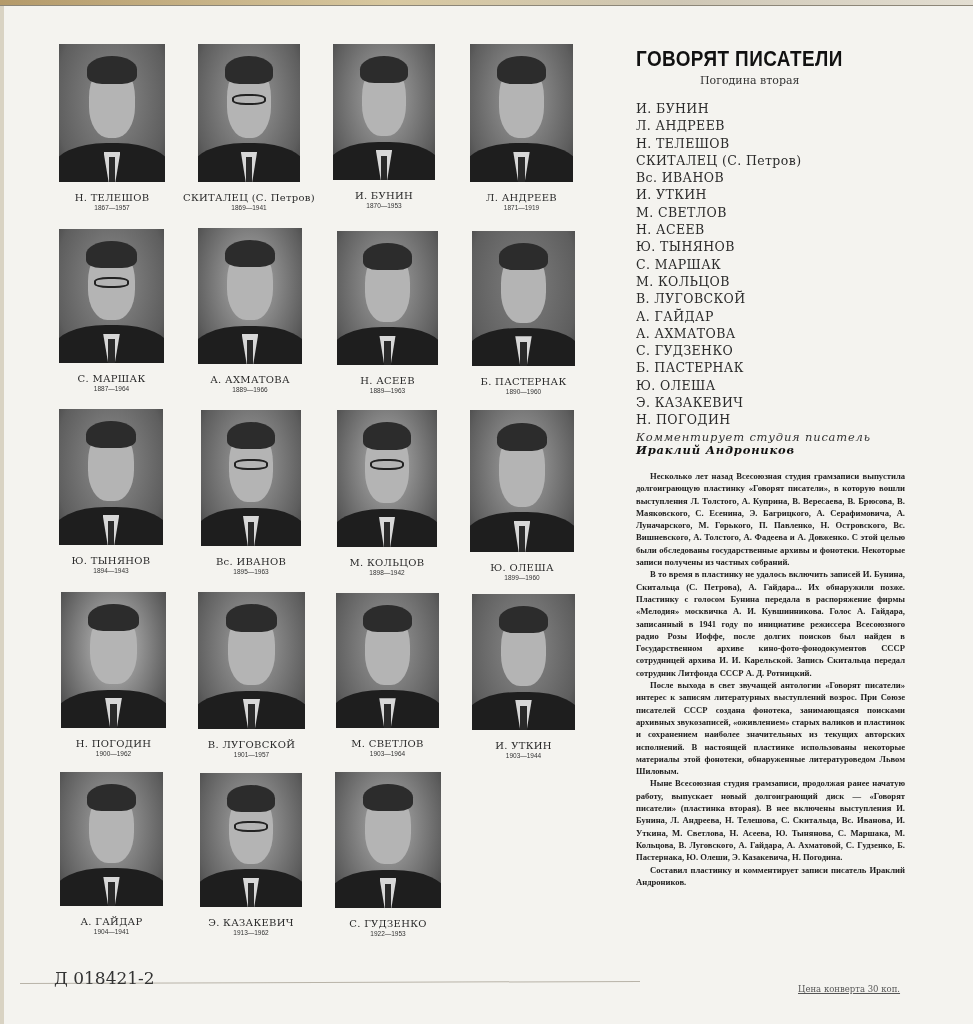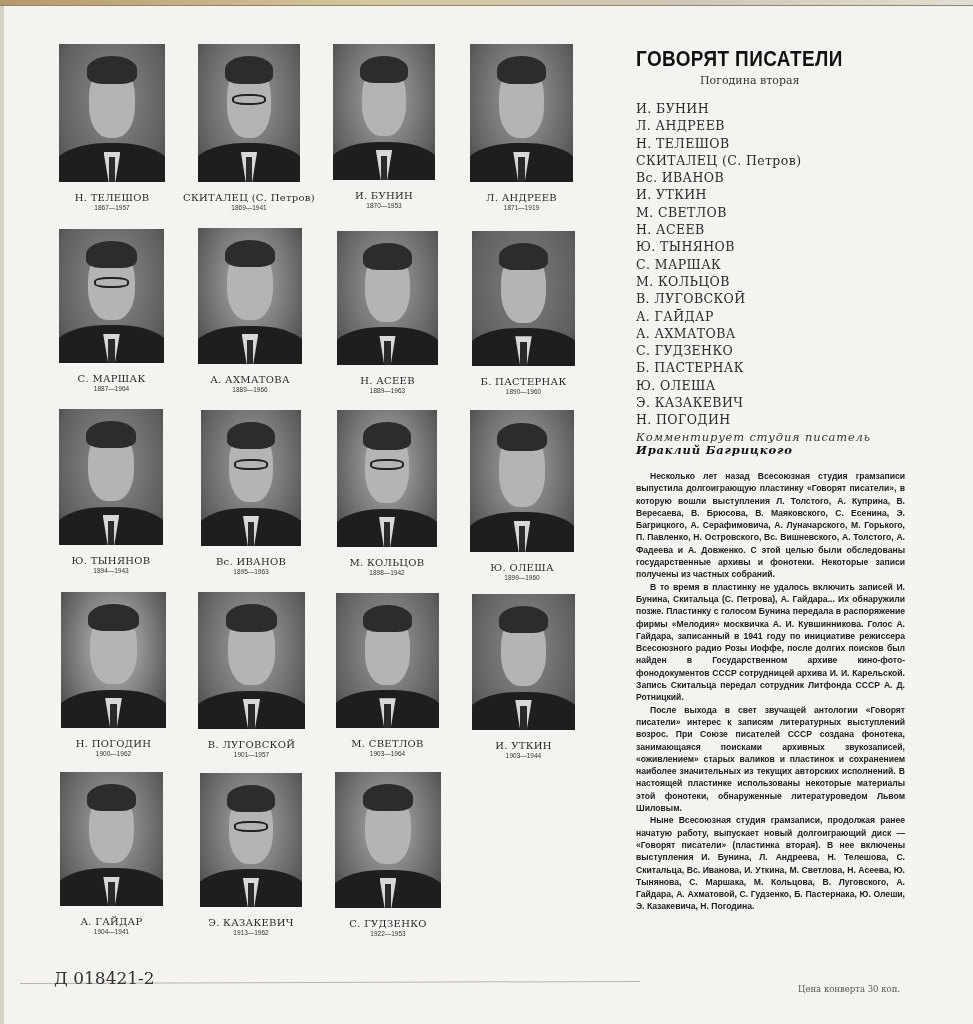--- a/index.html
+++ b/index.html
@@ -32,25 +32,25 @@
     font-weight:bold; font-size:22px; letter-spacing:0.5px; transform:scaleX(0.86); transform-origin:left;
     color:#111; }
   .subtitle { position:absolute; left:700px; top:74px; font-size:11px; color:#333; }
   .namelist { position:absolute; left:636px; top:100px; margin:0; padding:0; list-style:none; }
   .namelist li { font-size:12.5px; line-height:17.3px; letter-spacing:0.4px; color:#2b2b2b; }
   .comment { position:absolute; left:636px; top:430px; font-style:italic; font-size:11.5px;
     letter-spacing:0.8px; color:#333; }
   .commentator { position:absolute; left:636px; top:443px; font-style:italic; font-weight:bold;
     font-size:11.5px; letter-spacing:0.8px; color:#111; }
   .essay { position:absolute; left:636px; top:470px; width:269px; font-size:8.6px; line-height:12.3px;
-    text-align:justify; color:#222; font-weight:bold; font-family:Liberation Sans, sans-serif; }
+    text-align:justify; color:#222; font-weight:bold; font-family:Liberation Serif, serif; }
   .essay p { margin:0; text-indent:14px; hyphens:auto; }
   .catno { position:absolute; left:54px; top:968px; font-size:17px; color:#333; }
   .catline { position:absolute; left:20px; top:982px; width:620px; height:1px; background:#b8b3a8; transform:rotate(-0.2deg); }
-  .price { position:absolute; left:798px; top:984px; font-size:8.5px; color:#555; }
+  .price { position:absolute; left:798px; top:984px; font-size:8.5px; color:#555;text-decoration:underline; }
 </style>
 </head>
 <body>
 
 <div class="leftedge"></div>
 <div class="topband"></div>
 <div class="topline"></div>
 
 <div id="portrait-grid">
     <div class="photo" style="left: 59px; top: 44px; width: 106px; height: 138px;">
@@ -307,24 +307,25 @@
     <li>А.  ГАЙДАР</li>
     <li>А.  АХМАТОВА</li>
     <li>С.  ГУДЗЕНКО</li>
     <li>Б.  ПАСТЕРНАК</li>
     <li>Ю.  ОЛЕША</li>
     <li>Э.  КАЗАКЕВИЧ</li>
     <li>Н.  ПОГОДИН</li>
   </ul>
 
 <div class="comment">Комментирует студия писатель</div>
-<div class="commentator">Ираклий Багрицкого</div>
+<div class="commentator">Ираклий Андроников</div>
 
 <div class="essay" id="essay">
     <p>Несколько лет назад Всесоюзная студия грамзаписи выпустила долгоиграющую пластинку «Говорят писатели», в которую вошли выступления Л. Толстого, А. Куприна, В. Вересаева, В. Брюсова, В. Маяковского, С. Есенина, Э. Багрицкого, А. Серафимовича, А. Луначарского, М. Горького, П. Павленко, Н. Островского, Вс. Вишневского, А. Толстого, А. Фадеева и А. Довженко. С этой целью были обследованы государственные архивы и фонотеки. Некоторые записи получены из частных собраний.</p>
     <p>В то время в пластинку не удалось включить записей И. Бунина, Скитальца (С. Петрова), А. Гайдара... Их обнаружили позже. Пластинку с голосом Бунина передала в распоряжение фирмы «Мелодия» москвичка А. И. Кувшинникова. Голос А. Гайдара, записанный в 1941 году по инициативе режиссера Всесоюзного радио Розы Иоффе, после долгих поисков был найден в Государственном архиве кино-фото-фонодокументов СССР сотрудницей архива И. И. Карельской. Запись Скитальца передал сотрудник Литфонда СССР А. Д. Ротницкий.</p>
     <p>После выхода в свет звучащей антологии «Говорят писатели» интерес к записям литературных выступлений возрос. При Союзе писателей СССР создана фонотека, занимающаяся поисками архивных звукозаписей, «оживлением» старых валиков и пластинок и сохранением наиболее значительных из текущих авторских исполнений. В настоящей пластинке использованы некоторые материалы этой фонотеки, обнаруженные литературоведом Львом Шиловым.</p>
     <p>Ныне Всесоюзная студия грамзаписи, продолжая ранее начатую работу, выпускает новый долгоиграющий диск — «Говорят писатели» (пластинка вторая). В нее включены выступления И. Бунина, Л. Андреева, Н. Телешова, С. Скитальца, Вс. Иванова, И. Уткина, М. Светлова, Н. Асеева, Ю. Тынянова, С. Маршака, М. Кольцова, В. Луговского, А. Гайдара, А. Ахматовой, С. Гудзенко, Б. Пастернака, Ю. Олеши, Э. Казакевича, Н. Погодина.</p>
+    <p>Составил пластинку и комментирует записи писатель Ираклий Андроников.</p>
   </div>
 
 <div class="catline"></div>
 <div class="catno">Д 018421-2</div>
 <div class="price">Цена конверта 30 коп.</div>
 
 </body></html>

